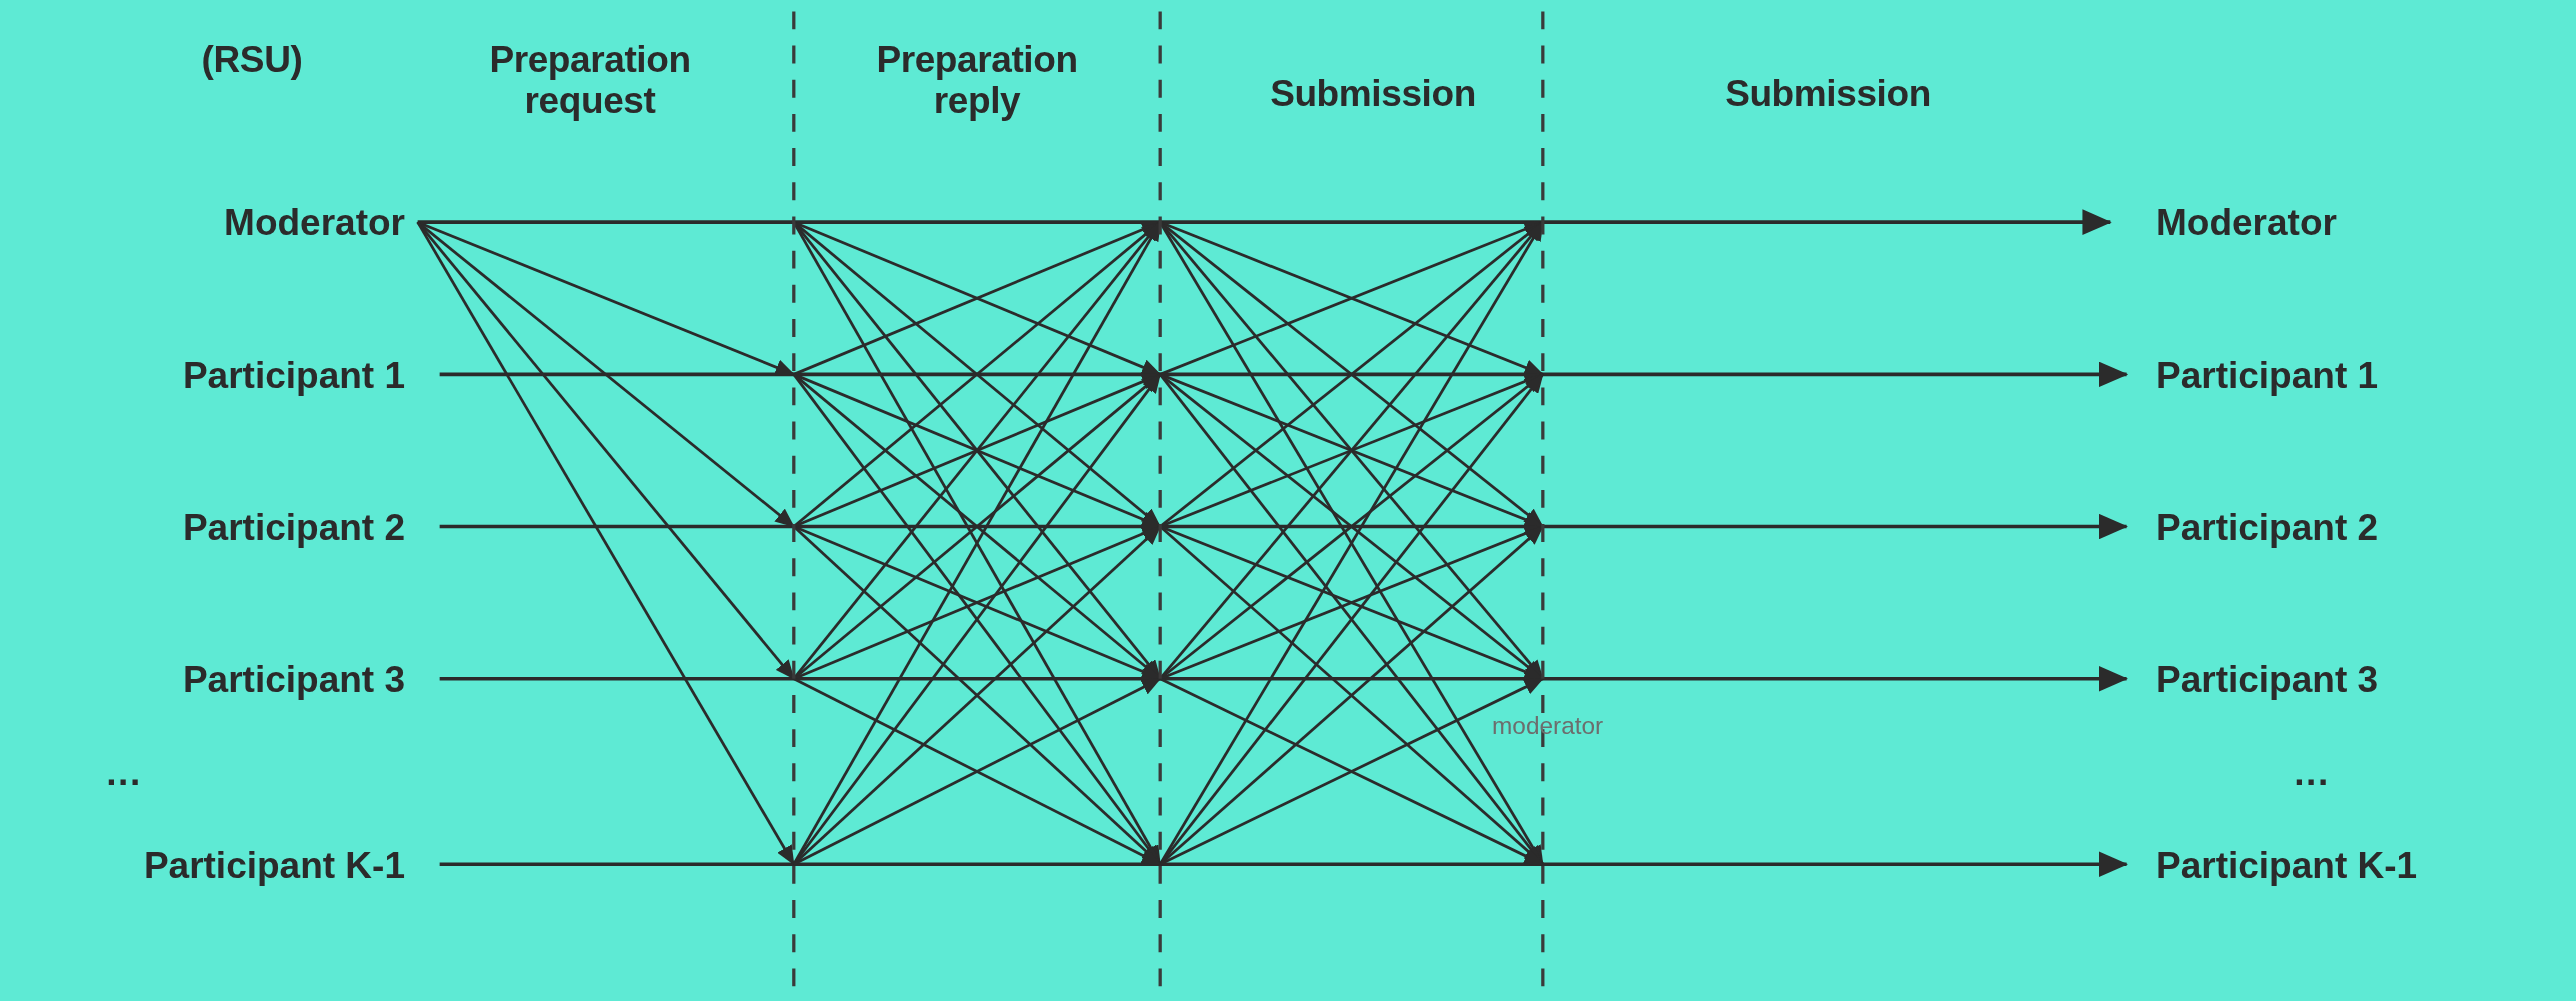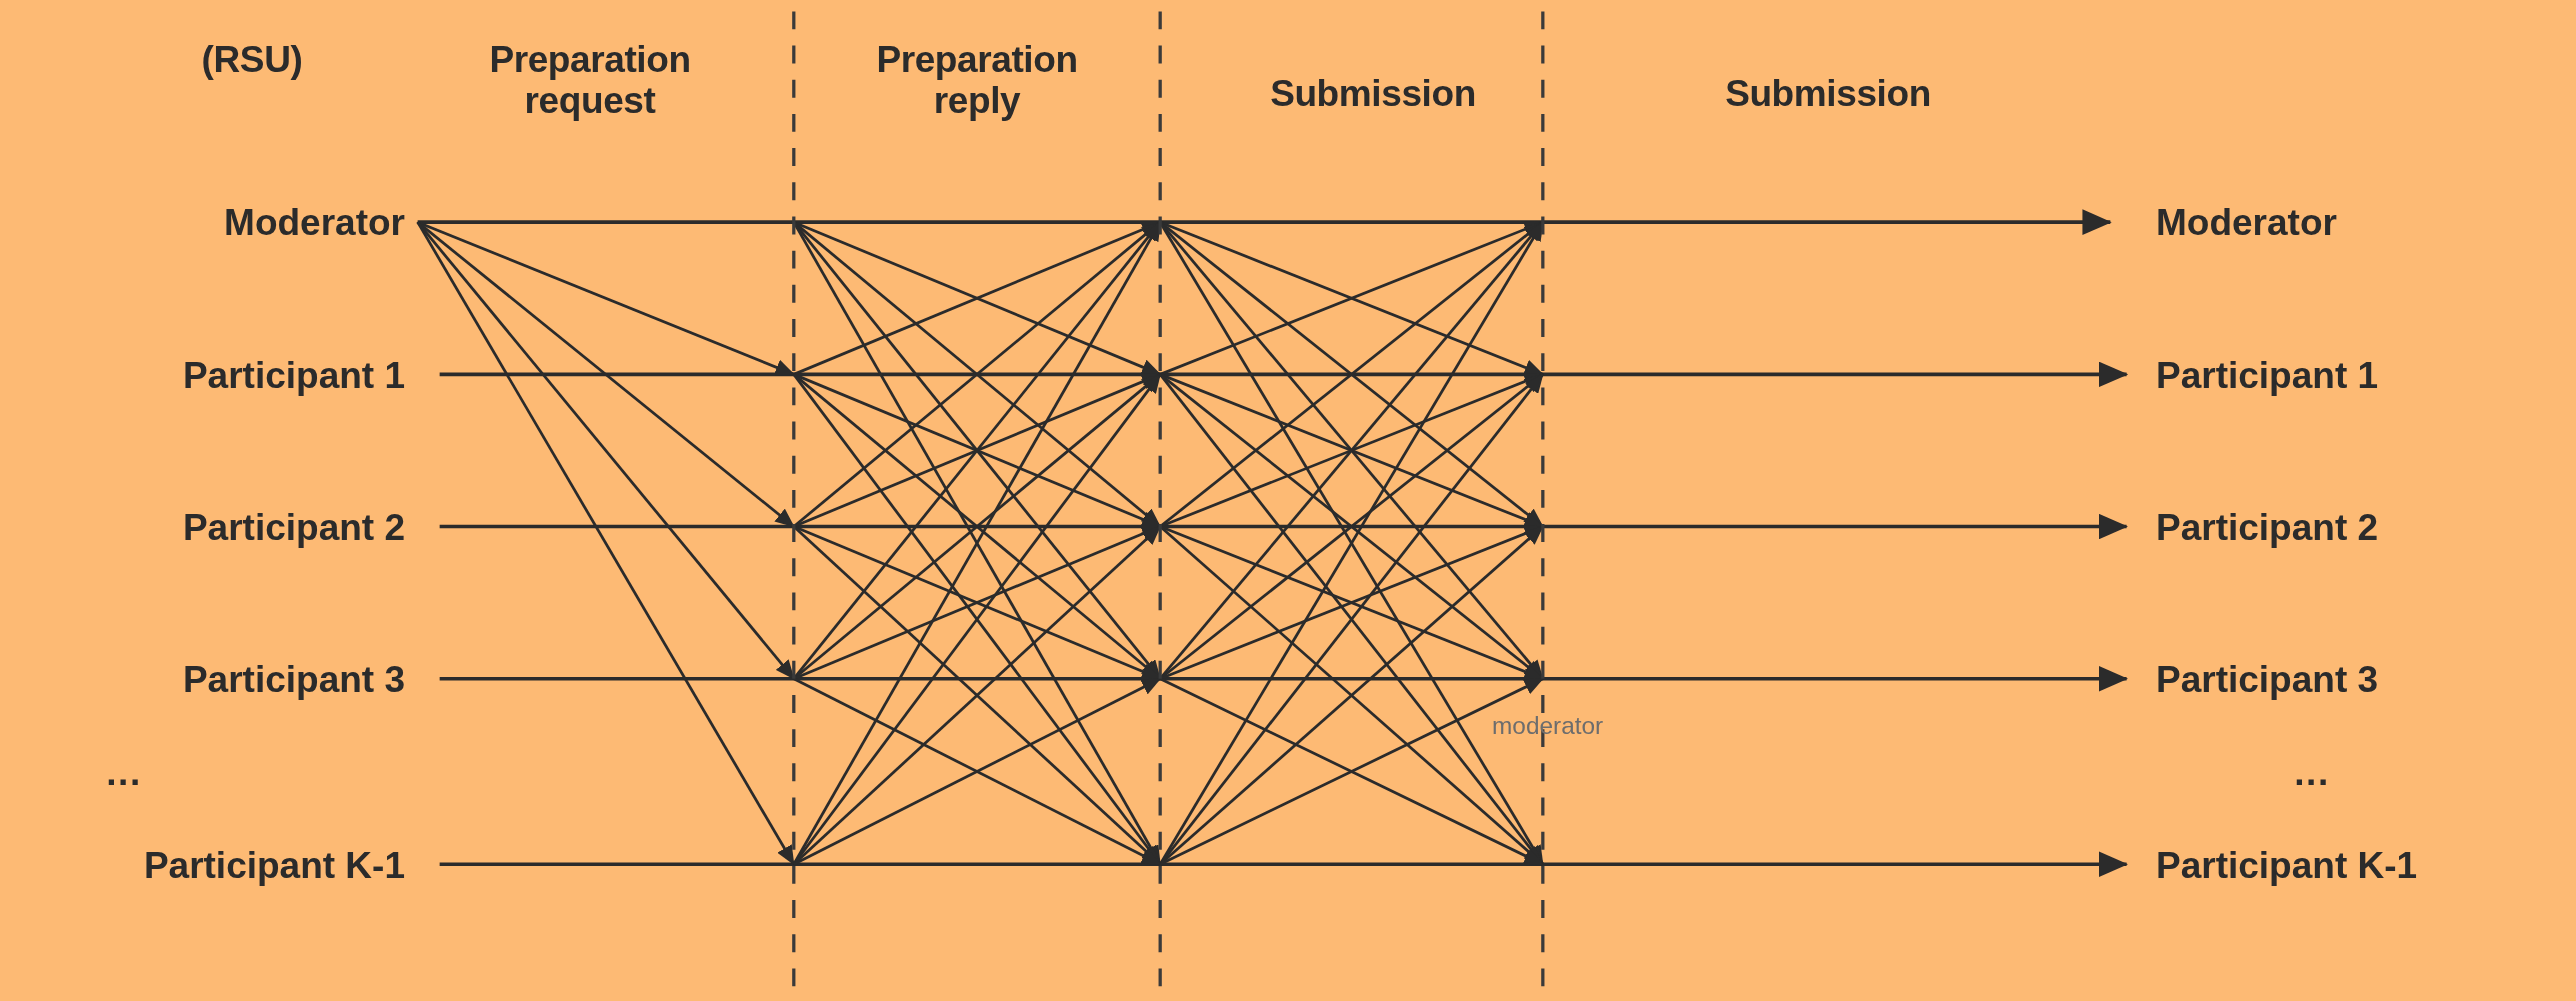--- a/index.html
+++ b/index.html
@@ -8,21 +8,21 @@
     padding: 0;
     background: #ffffff;
   }
   body {
     font-family: "Liberation Sans", sans-serif;
   }
   #stage {
     position: relative;
     width: 2576px;
     height: 1001px;
-    background: #fdba74;
+    background: #5eead4;
     overflow: hidden;
   }
   #diagram-svg {
     position: absolute;
     left: 0;
     top: 0;
     width: 2576px;
     height: 1001px;
   }
   .phase-label {

